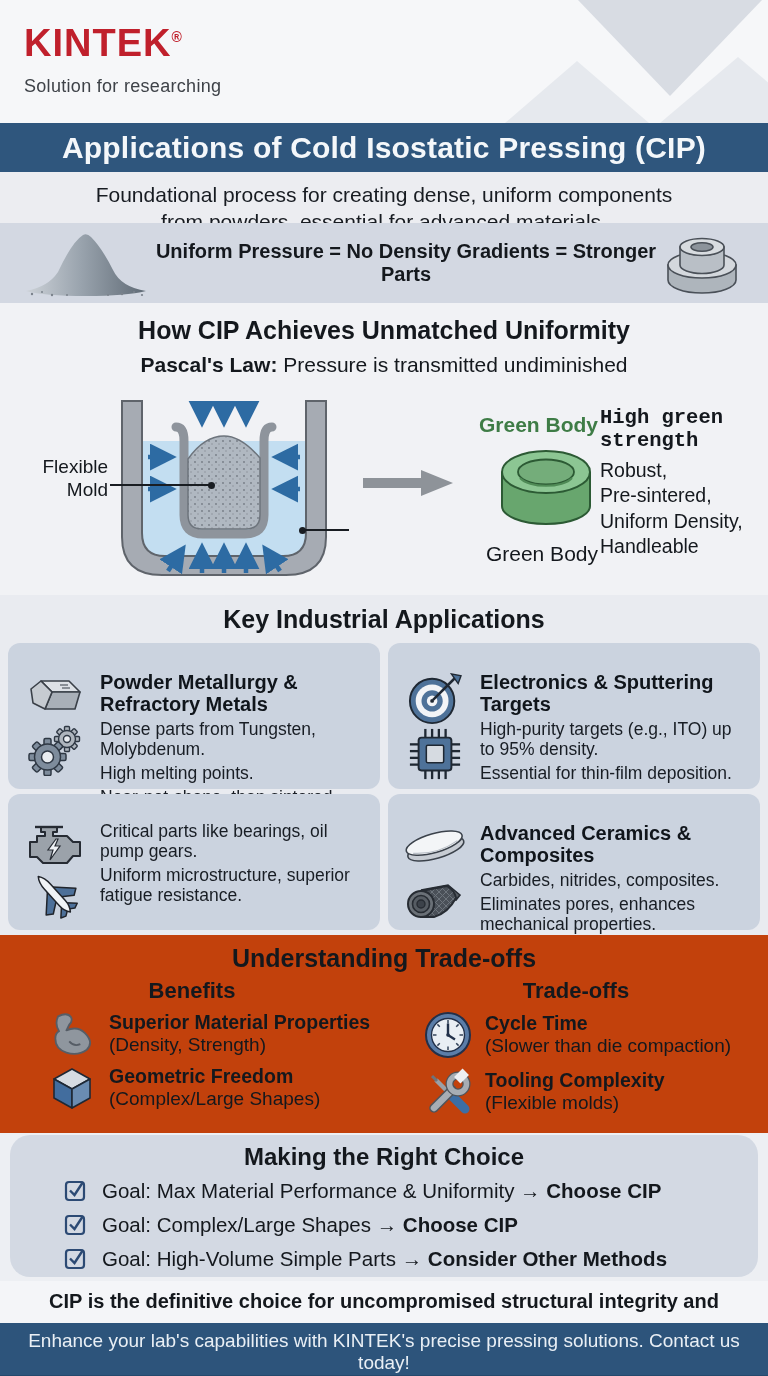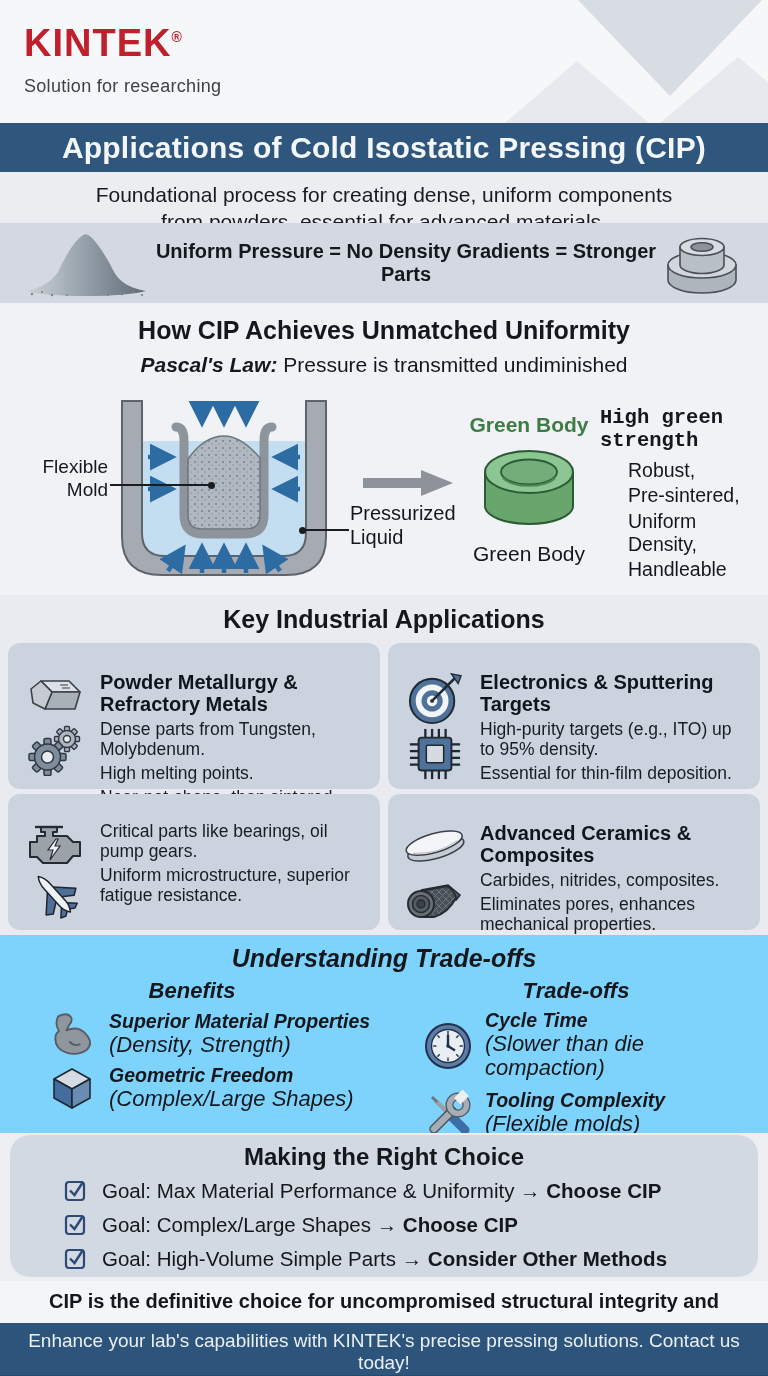--- a/index.html
+++ b/index.html
@@ -59,63 +59,63 @@
   
   .band { height:80px; background:#d3d8e2; display:flex; align-items:center; }
   .band .pile { margin-left:22px; flex:0 0 auto; }
   .band .band-text { flex:1; text-align:center; font-size:20px; font-weight:700; color:#14181d; }
   .band .part { margin-right:26px; flex:0 0 auto; }
 
   
   .uniformity { height:292px; background:#f1f2f5; }
   .uniformity h2 { text-align:center; font-size:25px; font-weight:700; padding-top:13px; }
   .pascal { text-align:center; font-size:21px; margin-top:8px; }
-  .pascal b { font-weight:700;font-style:italic; }
+  .pascal b { font-weight:700; }
   .abs { position:absolute; }
   .flex-label { left:24px; top:152px; width:84px; text-align:right; font-size:19px; line-height:1.22; }
   .ptr-line { height:2px; background:#191d22; z-index:3; }
   .ptr-dot { width:7px; height:7px; border-radius:50%; background:#191d22; z-index:3; }
   .press-label { left:350px; top:198px; width:110px; font-size:20px; line-height:1.2; }
   .vessel-svg { left:116px; top:94px; }
   .flow-arrow { left:363px; top:166px; }
-  .green-col { left:460px; top:110px; width:138px; text-align:center; }
+  .green-col { left:460px; top:110px; width:138px; text-align:right; }
   .green-title { color:#3e7c46; font-size:21px; font-weight:700; }
   .green-caption { font-size:21px; color:#14181d; margin-top:2px; }
   .strength-col { left:600px; top:104px; width:164px; }
   .strength-title { font-size:20.5px; font-weight:700; line-height:1.12;font-family:Liberation Mono, monospace; }
-  .strength-lines div { font-size:19.5px; line-height:1.2; margin-top:2px;margin-left:28px; }
+  .strength-lines div { font-size:19.5px; line-height:1.2; margin-top:2px; }
   .strength-lines { margin-top:6px; }
 
   
   .apps { height:340px; background:#e9ebf0; padding:0 8px; }
   .apps h2 { text-align:center; font-size:25px; font-weight:700; padding-top:10px; margin-bottom:9px; }
   .cards { display:grid; grid-template-columns:1fr 1fr; grid-template-rows:146px 136px; gap:5px 8px; }
   .card {
     background:#cbd3df; border-radius:12px;
     display:flex; padding:28px 10px 8px 8px; gap:6px;
   }
   .card .icons {
     flex:0 0 78px; display:flex; flex-direction:column;
     align-items:center; justify-content:space-around;
   }
   .card .txt { flex:1; }
   .card h3 { font-size:20px; line-height:1.1; font-weight:700; color:#10151b; margin-bottom:5px; }
   .card p { font-size:17.5px; line-height:1.14; color:#181d24; margin-bottom:4px; }
 
   
-  .tradeoffs { height:198px; background:#7dd3fc;font-style:italic; }
+  .tradeoffs { height:198px; background:#c2410c; }
   .tradeoffs h2 { text-align:center; font-size:25px; font-weight:700; padding-top:9px; }
   .to-cols { display:flex; margin-top:5px; }
   .to-col { width:50%; }
   .to-col h3 { text-align:center; font-size:22px; font-weight:700; margin-bottom:6px; }
   .to-item { display:flex; align-items:center; gap:11px; margin-bottom:7px; }
   .benefits .to-item { padding-left:46px; }
   .drawbacks .to-item { padding-left:38px; }
   .to-item .t-title { font-size:19.5px; font-weight:700; line-height:1.12; }
-  .to-item .t-sub { font-size:22px; line-height:1.12; }
+  .to-item .t-sub { font-size:19px; line-height:1.12; }
   .to-ic { flex:0 0 52px; display:flex; justify-content:center; }
 
   
   .choice-wrap { height:148px; background:#edeff3; padding:2px 10px 0; }
   .choice-card { background:#d3d9e3; border-radius:20px; height:142px; padding-top:8px; }
   .choice-card h2 { text-align:center; font-size:24px; font-weight:700; margin-bottom:7px; }
   .goal-row { display:flex; align-items:center; gap:13px; padding-left:54px; margin-bottom:9px; }
   .goal-row .goal-text { font-size:20.5px; color:#14181d; }
   .goal-row b { font-weight:700; }
 
@@ -224,24 +224,20 @@
       <line x1="184" y1="60" x2="162" y2="60"></line>
       <line x1="184" y1="92" x2="162" y2="92"></line>
       <line x1="52" y1="174" x2="66" y2="153"></line>
       <line x1="86" y1="176" x2="86" y2="152"></line>
       <line x1="108" y1="176" x2="108" y2="152"></line>
       <line x1="130" y1="176" x2="130" y2="152"></line>
       <line x1="164" y1="174" x2="150" y2="153"></line>
     </g>
   </svg>
 
-  <div class="abs press-label">
-    <div>Pressurized</div>
-    <div>Liquid</div>
-  </div>
   <div class="abs ptr-line" style="left:305px; top:226px; width:44px;"></div>
   <div class="abs ptr-dot" style="left:299px; top:223.5px;"></div>
 
   <svg class="abs flow-arrow" width="90" height="28" viewBox="0 0 90 28">
     <polygon points="0,9 58,9 58,1 90,14 58,27 58,19 0,19" fill="#8e9399"></polygon>
   </svg>
 
   <div class="abs green-col">
     <div class="green-title">Green Body</div>
     <svg width="104" height="96" viewBox="0 0 104 96" style="margin-top:3px;">

